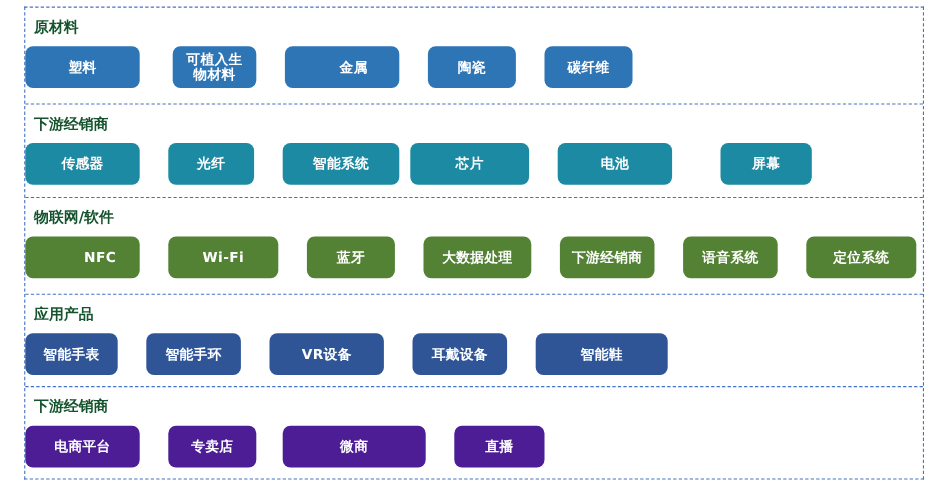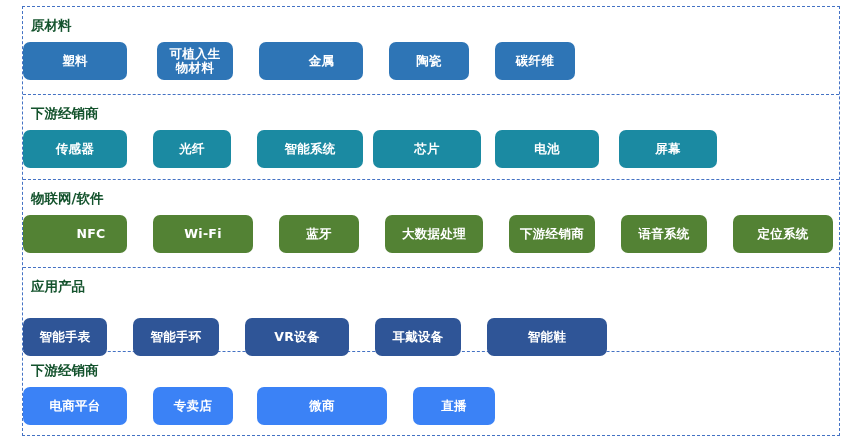--- a/index.html
+++ b/index.html
@@ -32,21 +32,21 @@
     display: flex;
     flex-direction: column;
     justify-content: flex-start;
   }
   .section:last-child {
     border-bottom: none;
   }
   .section-s1 { height: 88px; }
   .section-s2 { height: 85px; }
   .section-s3 { height: 88px; }
-  .section-s4 { height: 84px; gap: 15px; }
+  .section-s4 { height: 84px; }
   .section-s5 { height: 83px; }
 
   .section-title {
     font-size: 13.5px;
     font-weight: bold;
     color: #14532d;
     line-height: 1;
     padding-left: 8px;
     padding-top: 12px;
     letter-spacing: 0px;
@@ -72,21 +72,21 @@
     line-height: 1.12;
     white-space: pre-line;
     flex: 0 0 auto;
     letter-spacing: 0.3px;
   }
   
   .theme-raw   { background: #2e75b6; }
   .theme-parts { background: #1b8aa2; }
   .theme-iot   { background: #538234; }
   .theme-prod  { background: #2f5597; }
-  .theme-dist  { background: #3b82f6; text-align: center; }
+  .theme-dist  { background: #4c1d95; text-align: center; }
 </style>
 </head>
 <body>
 
 <div id="chain">
     <div class="section section-s1">
       <div class="section-title">原材料</div>
       <div class="pill-row">
         <div class="pill theme-raw" style="width: 104px; margin-left: 0px;">塑料</div>
         <div class="pill theme-raw" style="width: 76px; margin-left: 30px;">可植入生
@@ -96,22 +96,22 @@
         <div class="pill theme-raw" style="width: 80px; margin-left: 26px;">碳纤维</div>
       </div>
     </div>
     <div class="section section-s2">
       <div class="section-title">下游经销商</div>
       <div class="pill-row">
         <div class="pill theme-parts" style="width: 104px; margin-left: 0px;">传感器</div>
         <div class="pill theme-parts" style="width: 78px; margin-left: 26px;">光纤</div>
         <div class="pill theme-parts" style="width: 106px; margin-left: 26px;">智能系统</div>
         <div class="pill theme-parts" style="width: 108px; margin-left: 10px;">芯片</div>
-        <div class="pill theme-parts" style="width: 104px; margin-left: 14px;">电池</div>
-        <div class="pill theme-parts" style="width: 98px; margin-left: 20px;">屏幕</div>
+        <div class="pill theme-parts" style="width: 104px; margin-left: 26px;">电池</div>
+        <div class="pill theme-parts" style="width: 83px; margin-left: 44px;">屏幕</div>
       </div>
     </div>
     <div class="section section-s3">
       <div class="section-title">物联网/软件</div>
       <div class="pill-row">
         <div class="pill theme-iot" style="width: 104px; margin-left: 0px; padding-left: 32px;">NFC</div>
         <div class="pill theme-iot" style="width: 100px; margin-left: 26px;">Wi-Fi</div>
         <div class="pill theme-iot" style="width: 80px; margin-left: 26px;">蓝牙</div>
         <div class="pill theme-iot" style="width: 98px; margin-left: 26px;">大数据处理</div>
         <div class="pill theme-iot" style="width: 86px; margin-left: 26px;">下游经销商</div>

